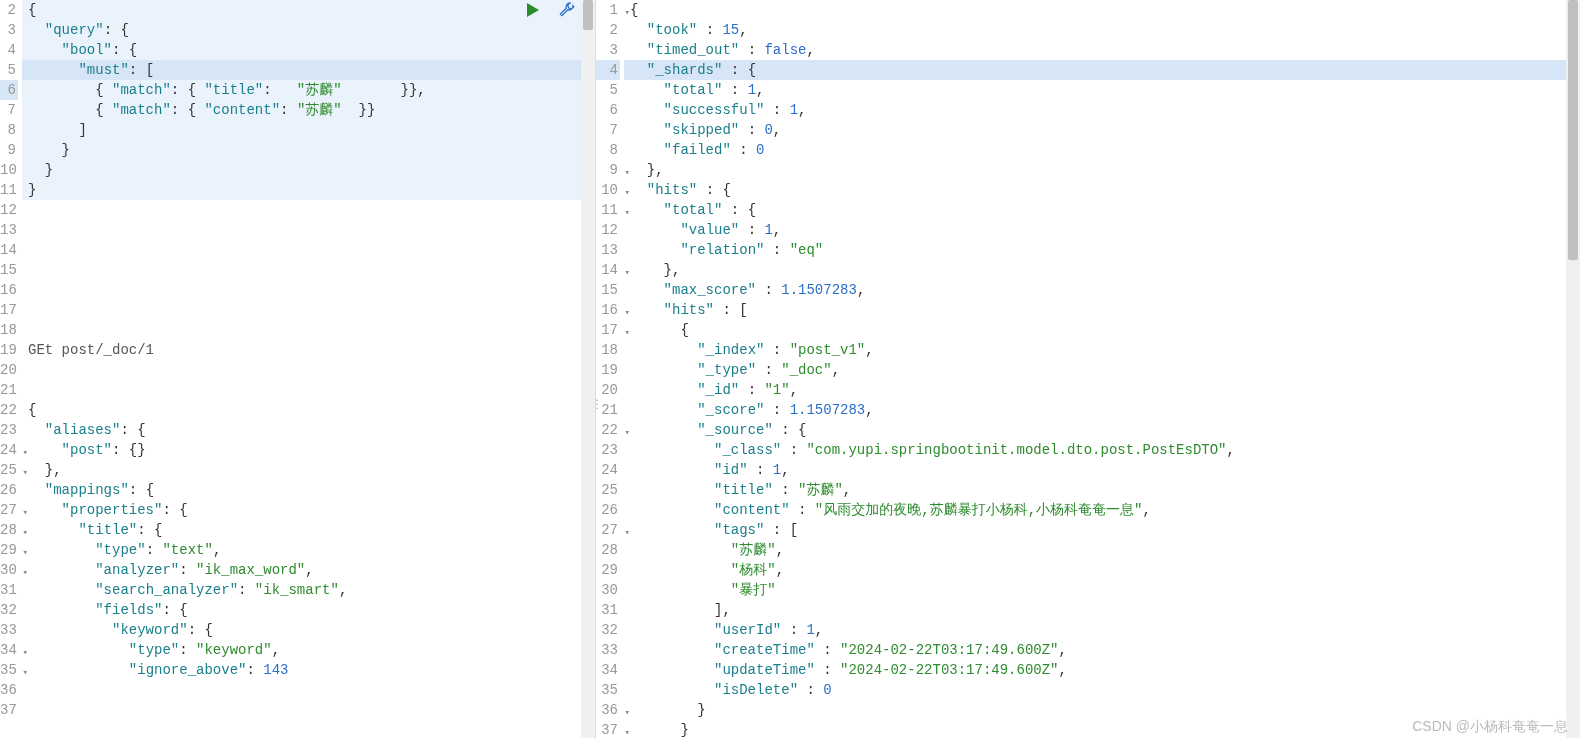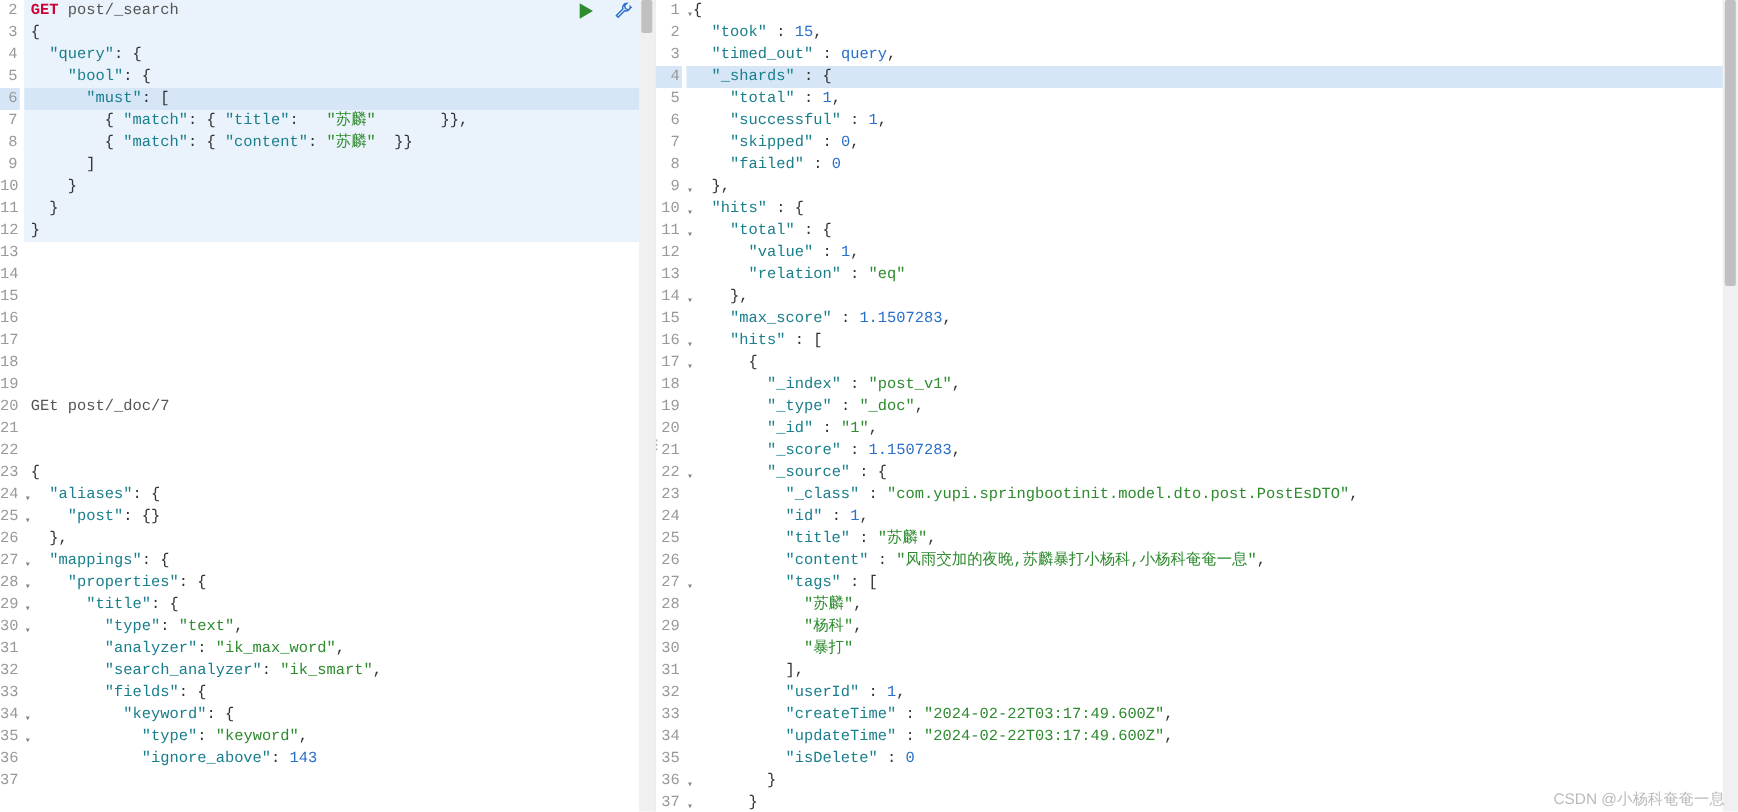--- a/index.html
+++ b/index.html
@@ -151,39 +151,38 @@
       <div class="gline">30<span class="fold">▾</span></div>
       <div class="gline">31</div>
       <div class="gline">32</div>
       <div class="gline">33</div>
       <div class="gline">34<span class="fold">▾</span></div>
       <div class="gline">35<span class="fold">▾</span></div>
       <div class="gline">36</div>
       <div class="gline">37</div>
     </div>
   <div class="code-area" id="code-left">
-      <div class="line" style="background: rgb(234, 242, 251);"><span class="method">GET</span><span class="path"> post/_search</span></div>
       <div class="line" style="background: rgb(234, 242, 251);"><span class="punc">{</span></div>
       <div class="line" style="background: rgb(234, 242, 251);"><span class="punc">  </span><span class="key">"query"</span><span class="punc">: {</span></div>
       <div class="line" style="background: rgb(234, 242, 251);"><span class="punc">    </span><span class="key">"bool"</span><span class="punc">: {</span></div>
       <div class="line" style="background: rgb(214, 230, 247);"><span class="punc">      </span><span class="key">"must"</span><span class="punc">: [</span></div>
       <div class="line" style="background: rgb(234, 242, 251);"><span class="punc">        { </span><span class="key">"match"</span><span class="punc">: { </span><span class="key">"title"</span><span class="punc">:   </span><span class="str">"苏麟"</span><span class="punc">       }},</span></div>
       <div class="line" style="background: rgb(234, 242, 251);"><span class="punc">        { </span><span class="key">"match"</span><span class="punc">: { </span><span class="key">"content"</span><span class="punc">: </span><span class="str">"苏麟"</span><span class="punc">  }}</span></div>
       <div class="line" style="background: rgb(234, 242, 251);"><span class="punc">      ]</span></div>
       <div class="line" style="background: rgb(234, 242, 251);"><span class="punc">    }</span></div>
       <div class="line" style="background: rgb(234, 242, 251);"><span class="punc">  }</span></div>
       <div class="line" style="background: rgb(234, 242, 251);"><span class="punc">}</span></div>
       <div class="line"></div>
       <div class="line"></div>
       <div class="line"></div>
       <div class="line"></div>
       <div class="line"></div>
       <div class="line"></div>
       <div class="line"></div>
-      <div class="line"><span class="path">GEt post/_doc/7</span></div>
+      <div class="line"><span class="path">GEt post/_doc/1</span></div>
       <div class="line"></div>
       <div class="line"></div>
       <div class="line"><span class="punc">{</span></div>
       <div class="line"><span class="punc">  </span><span class="key">"aliases"</span><span class="punc">: {</span></div>
       <div class="line"><span class="punc">    </span><span class="key">"post"</span><span class="punc">: {}</span></div>
       <div class="line"><span class="punc">  },</span></div>
       <div class="line"><span class="punc">  </span><span class="key">"mappings"</span><span class="punc">: {</span></div>
       <div class="line"><span class="punc">    </span><span class="key">"properties"</span><span class="punc">: {</span></div>
       <div class="line"><span class="punc">      </span><span class="key">"title"</span><span class="punc">: {</span></div>
       <div class="line"><span class="punc">        </span><span class="key">"type"</span><span class="punc">: </span><span class="str">"text"</span><span class="punc">,</span></div>
@@ -236,21 +235,21 @@
       <div class="gline">32</div>
       <div class="gline">33</div>
       <div class="gline">34</div>
       <div class="gline">35</div>
       <div class="gline">36<span class="fold">▾</span></div>
       <div class="gline">37<span class="fold">▾</span></div>
     </div>
   <div class="code-area wide" id="code-right">
       <div class="line"><span class="punc">{</span></div>
       <div class="line"><span class="punc">  </span><span class="key">"took"</span><span class="punc"> : </span><span class="num">15</span><span class="punc">,</span></div>
-      <div class="line"><span class="punc">  </span><span class="key">"timed_out"</span><span class="punc"> : </span><span class="bool">query</span><span class="punc">,</span></div>
+      <div class="line"><span class="punc">  </span><span class="key">"timed_out"</span><span class="punc"> : </span><span class="bool">false</span><span class="punc">,</span></div>
       <div class="line" style="background: rgb(214, 230, 247);"><span class="punc">  </span><span class="key">"_shards"</span><span class="punc"> : {</span></div>
       <div class="line"><span class="punc">    </span><span class="key">"total"</span><span class="punc"> : </span><span class="num">1</span><span class="punc">,</span></div>
       <div class="line"><span class="punc">    </span><span class="key">"successful"</span><span class="punc"> : </span><span class="num">1</span><span class="punc">,</span></div>
       <div class="line"><span class="punc">    </span><span class="key">"skipped"</span><span class="punc"> : </span><span class="num">0</span><span class="punc">,</span></div>
       <div class="line"><span class="punc">    </span><span class="key">"failed"</span><span class="punc"> : </span><span class="num">0</span></div>
       <div class="line"><span class="punc">  },</span></div>
       <div class="line"><span class="punc">  </span><span class="key">"hits"</span><span class="punc"> : {</span></div>
       <div class="line"><span class="punc">    </span><span class="key">"total"</span><span class="punc"> : {</span></div>
       <div class="line"><span class="punc">      </span><span class="key">"value"</span><span class="punc"> : </span><span class="num">1</span><span class="punc">,</span></div>
       <div class="line"><span class="punc">      </span><span class="key">"relation"</span><span class="punc"> : </span><span class="str">"eq"</span></div>

